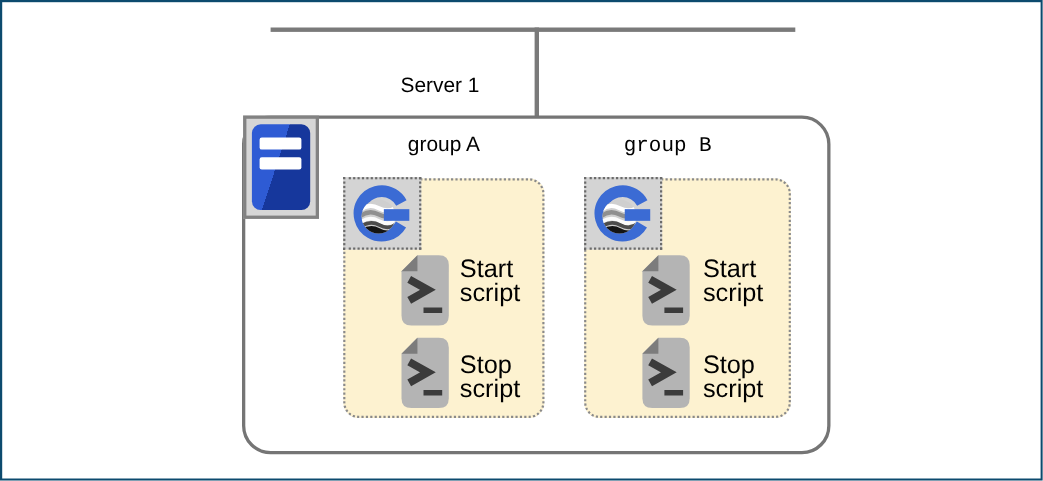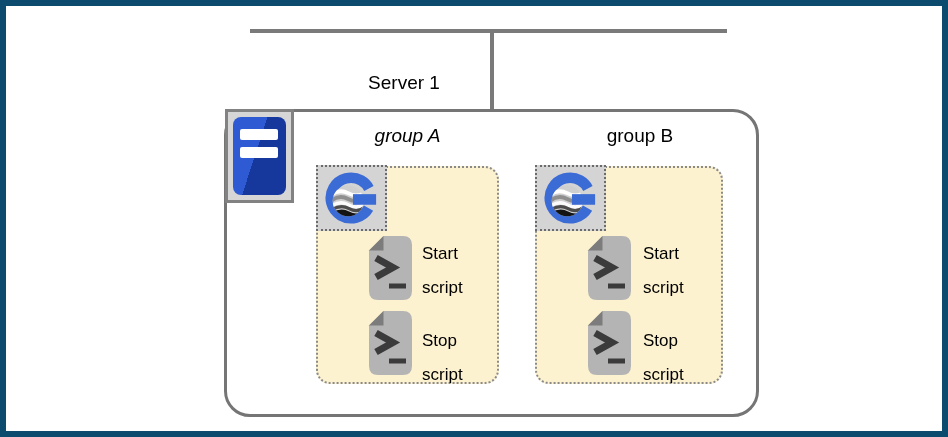--- a/index.html
+++ b/index.html
@@ -1,36 +1,36 @@
 <!DOCTYPE html>
 <html><head>
 <meta charset="utf-8">
 <style>
   * { margin: 0; padding: 0; box-sizing: border-box; }
   body { background: #fff; font-family: "Liberation Sans", sans-serif; }
   #canvas {
     position: relative;
     width: 948px; height: 437px;
     background: #ffffff;
-    border: 6px solid #0c4a6e;
+    border: 2px solid #0c4a6e;
     overflow: hidden;
     font-family: "Liberation Sans", sans-serif;
     color: #000;
   }
   .abs { position: absolute; }
 
   
   .trunk-h { left: 244px; top: 23px; width: 477px; height: 4px; background: #7a7a7a; }
   .trunk-v { left: 484px; top: 23px; width: 4px;  height: 82px; background: #7a7a7a; }
 
   
   .server-label { left: 338px; top: 66px; width: 120px; text-align: center; font-size: 19px; }
   .group-label  { top: 119px; text-align: center; font-size: 19px; }
-  .group-label.a { left: 310px; width: 183px; font-style: italic; }
-  .group-label.b { left: 540px; width: 188px; }
+  .group-label.a { left: 310px; width: 183px; }
+  .group-label.b { left: 511px; width: 188px; font-family: Liberation Mono, monospace; }
 
   
   .server-box {
     left: 218px; top: 103px; width: 535px; height: 308px;
     background: #ffffff;
     border: 3px solid #757575;
     border-radius: 26px;
   }
 
   
@@ -71,21 +71,21 @@
   .gicon-frame.a { left: 310px; }
   .gicon-frame.b { left: 529px; }
 
   
   .script-icon { width: 45px; height: 66px; }
   .script-icon.a { left: 362px; }
   .script-icon.b { left: 581px; }
   .script-icon.r1 { top: 229px; }
   .script-icon.r2 { top: 304px; }
   .script-label {
-    width: 80px; font-size: 17px; line-height: 34px;
+    width: 80px; font-size: 23px; line-height: 22px;
   }
   .script-label.a { left: 416px; }
   .script-label.b { left: 637px; }
   .script-label.r1 { top: 231px; }
   .script-label.r2 { top: 318px; }
 </style>
 </head>
 <body>
 
 <svg width="0" height="0" style="position:absolute">

